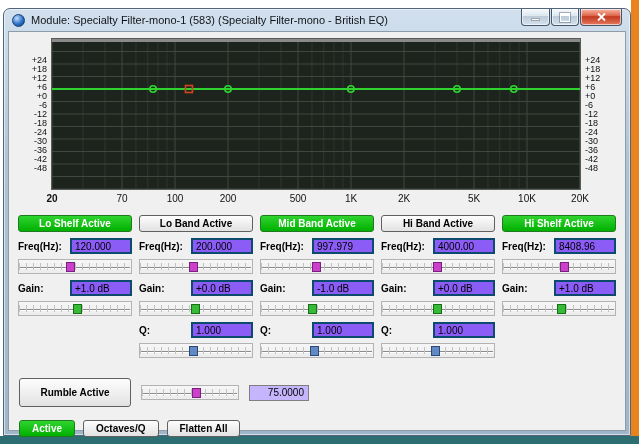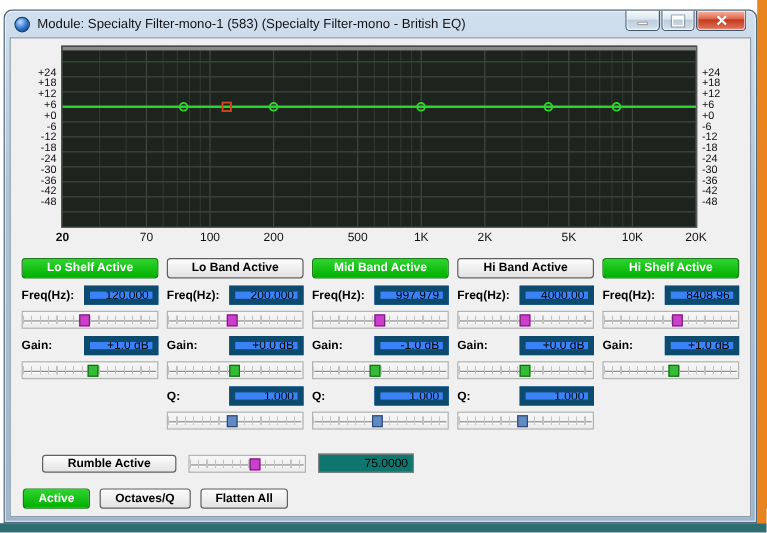--- a/index.html
+++ b/index.html
@@ -45,39 +45,39 @@
   .xlabels span { position: absolute; transform: translateX(-50%); top: 3px; }
 
   .bands { display: grid; grid-template-columns: repeat(5, 1fr); column-gap: 7px; margin: 10px 9px 0 9px; align-items: start; }
 
   .band-header { display: block; width: 100%; height: 17px; font: bold 10px "Liberation Sans", sans-serif;
     border: 1px solid #606060; border-radius: 3px; background: linear-gradient(#fdfdfd, #e2e2e2); color: #000; cursor: default; }
   .band-header.on { background: linear-gradient(#2fd42f, #00b000); color: #fff; border-color: #1f7a1f; }
 
   .field-row { display: flex; justify-content: space-between; align-items: center; margin-top: 6px; }
   .field-label { font-size: 10px; font-weight: bold; color: #000; }
-  .field-input { width: 62px; height: 16px; font-family: inherit; font-size: 10px; text-align: right; padding: 0 3px;
-    border: 5px solid #0c4a6e; background: #3b82f6; }
+  .field-input { width: 62px; height: 16px; font-family: inherit; font-size: 10px; text-align: left; padding: 0 3px;
+    border: 2px solid #0c4a6e; background: #8b5cf6; }
 
   .slider { position: relative; height: 15px; margin-top: 5px; border: 1px solid #b3b3b3;
     background: linear-gradient(#f6f6f6, #ececec); }
   .slider::after { content: ""; position: absolute; left: 0; right: 0; top: 3px; bottom: 3px;
     background: repeating-linear-gradient(90deg, #c2c2c2 0 1px, transparent 1px 7px); }
   .slider::before { content: ""; position: absolute; left: 1px; right: 1px; top: 7px; height: 1px; background: #8c8c8c; box-shadow: 0 1px 0 #fff; }
   .thumb { position: absolute; top: 2px; width: 9px; height: 10px; border: 1px solid #222; z-index: 2; }
   .freq-thumb { background: #cb3fcb; border-color: #76217b; }
   .gain-thumb { background: #35bb35; border-color: #176e17; }
   .q-thumb { background: #6189c4; border-color: #2c4a78; }
 
   .rumble-row { display: flex; align-items: center; margin: 20px 8px 0 10px; gap: 10px; }
-  .wide-btn { height: 15px; font: bold 10px "Liberation Sans", sans-serif; border: 1px solid #606060; border-radius: 3px;
-    background: linear-gradient(#fdfdfd, #e2e2e2); color: #000; cursor: default; margin-left: 16px; }
+  .wide-btn { height: 29px; font: bold 10px "Liberation Sans", sans-serif; border: 1px solid #606060; border-radius: 3px;
+    background: linear-gradient(#fdfdfd, #e2e2e2); color: #000; cursor: default; }
   .rumble-btn { width: 112px; }
   .rumble-slider { width: 98px; margin-top: 0; }
-  .rumble-value { width: 80px; height: 16px; border: 1px solid #7f7f7f; background: #0f766e; font-size: 10px;
+  .rumble-value { width: 60px; height: 16px; border: 1px solid #7f7f7f; background: #c4b5fd; font-size: 10px;
     display: flex; align-items: center; justify-content: flex-end; padding: 0 4px; }
 
   .footer-row { display: flex; align-items: center; margin: 13px 8px 0 10px; gap: 8px; }
   .footer-btn { height: 17px; padding: 0 12px; font: bold 10px "Liberation Sans", sans-serif; border: 1px solid #606060;
     border-radius: 3px; background: linear-gradient(#fdfdfd, #e2e2e2); color: #000; cursor: default; }
   .footer-btn.green, .band-header.on { }
   .green-btn { background: linear-gradient(#2fd42f, #00b000) !important; color: #fff !important; border-color: #1f7a1f !important; }
 </style>
 </head>
 <body>

